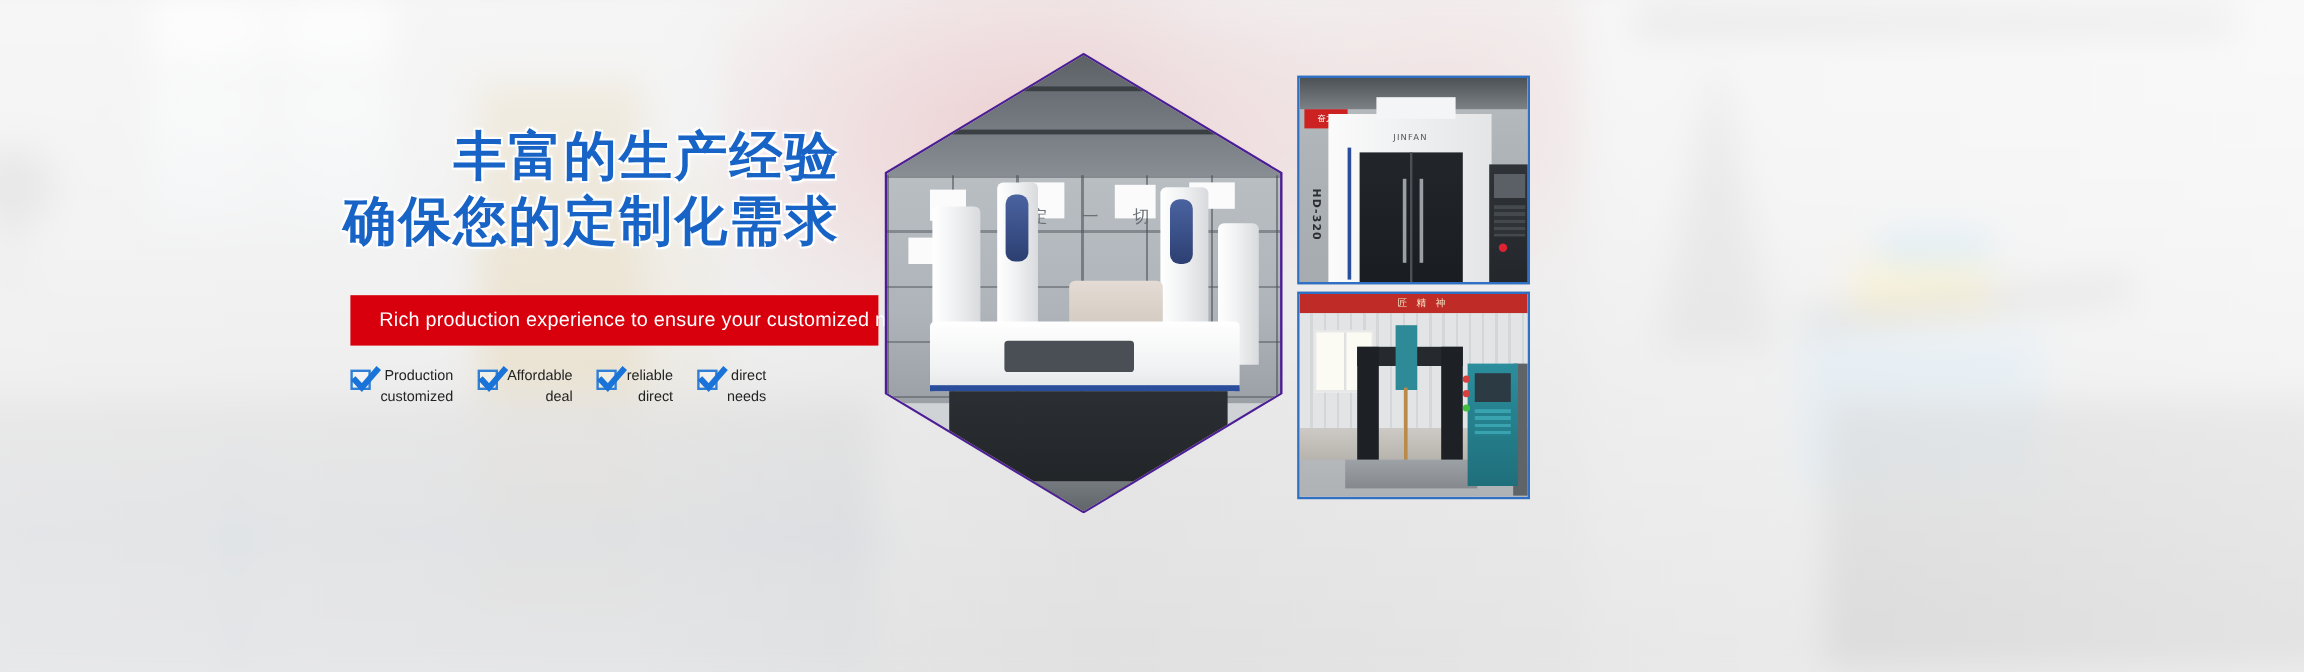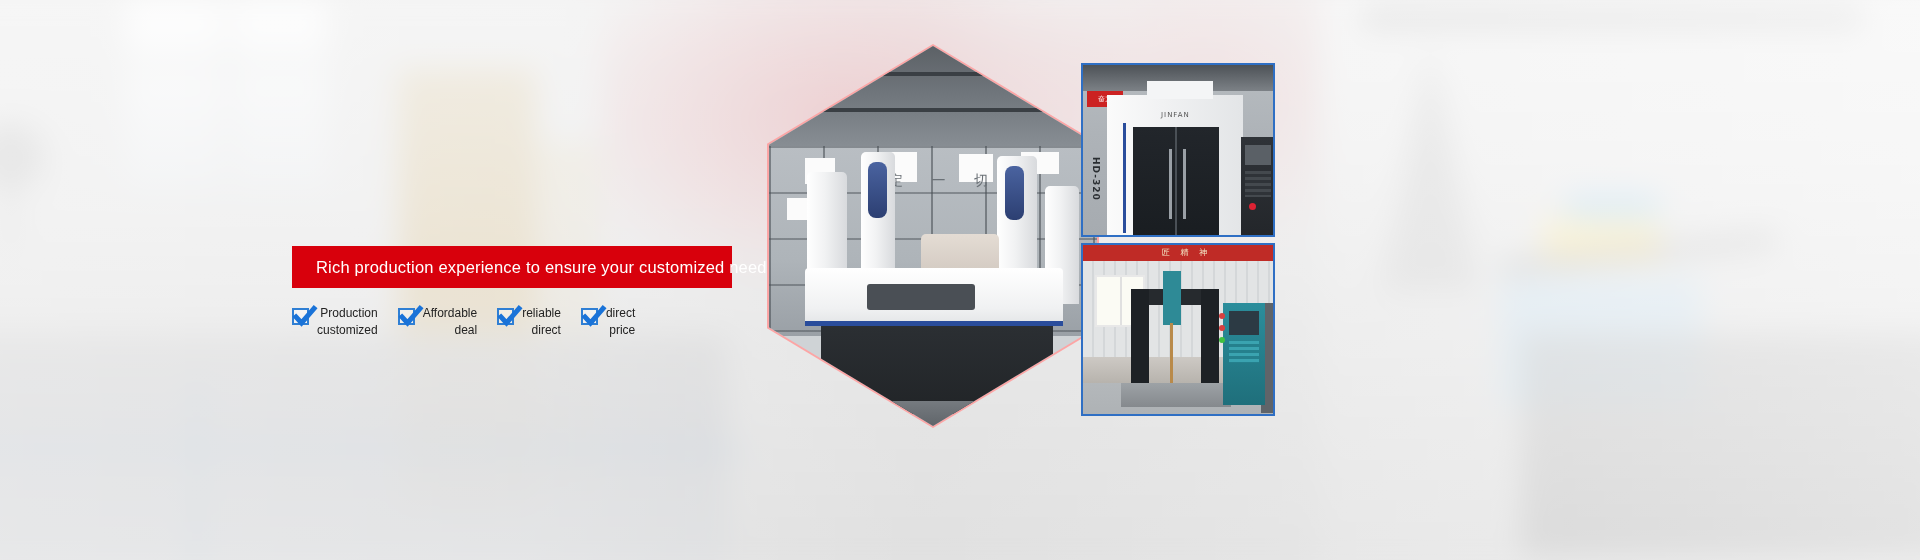--- a/index.html
+++ b/index.html
@@ -191,23 +191,22 @@
     text-align:right;
     white-space:nowrap;
     padding-top:5px;
   }
   .feature-label span { display:block; }
 
   
   .hex {
     position:absolute; left:737px; top:44px;
     width:332px; height:384px;
-    background:#fca5a5;
+    background:#4c1d95;
     clip-path:polygon(50% 0%, 100% 26%, 100% 74%, 50% 100%, 0% 74%, 0% 26%);
-    margin-left:30px;
   }
   .hex-inner {
     position:absolute; left:2px; top:2px;
     width:328px; height:380px;
     clip-path:polygon(50% 0%, 100% 26%, 100% 74%, 50% 100%, 0% 74%, 0% 26%);
     overflow:hidden;
     background:#cfd3d6;
   }
   
   .ph-roof {
@@ -331,21 +330,21 @@
     background:linear-gradient(180deg,#2f3338,#23262a);
   }
   .t1-screen { position:absolute; left:4px; top:8px; width:26px; height:20px; background:#5a6066; }
   .t1-keys { position:absolute; left:4px; top:34px; width:26px; height:26px;
     background:repeating-linear-gradient(180deg,#44494e 0 3px,#2f3338 3px 6px); }
   .t1-red { position:absolute; left:8px; top:66px; width:7px; height:7px; border-radius:50%; background:#d23; }
 
   
   .t2-bg { position:absolute; inset:0; background:linear-gradient(180deg,#c9ccce 0%,#bcc0c3 55%,#aeb2b5 100%); }
   .t2-banner { position:absolute; left:0; right:0; top:0; height:16px; background:#bf2b26; }
-  .t2-banner span { display:block; color:#f3e7c6; font-size:8px; text-align:center; line-height:16px; font-family:Liberation Mono, monospace; letter-spacing:3px;padding-left:16px; }
+  .t2-banner span { display:block; color:#f3e7c6; font-size:8px; text-align:center; line-height:16px; font-family:Liberation Serif, serif; letter-spacing:3px;padding-left:16px; }
   .t2-wall { position:absolute; left:0; right:0; top:16px; height:96px;
     background:repeating-linear-gradient(90deg,#e2e4e5 0 9px,#d4d7d9 9px 11px); }
   .t2-window { position:absolute; left:12px; top:30px; width:50px; height:52px;
     background:#fbfbf4; border:2px solid #e8e8e8; }
   .t2-window:after { content:""; position:absolute; left:23px; top:0; bottom:0; width:2px; background:#e0e0e0; }
   .t2-marble { position:absolute; left:0; right:0; top:112px; height:26px;
     background:linear-gradient(180deg,#cdc9c4,#b7b3ad); }
   .t2-colL { position:absolute; left:48px; top:44px; width:18px; height:96px; background:#1d2125; }
   .t2-colR { position:absolute; left:118px; top:44px; width:18px; height:96px; background:#1d2125; }
   .t2-beam { position:absolute; left:48px; top:44px; width:88px; height:16px; background:#262a2e; }
@@ -388,20 +387,22 @@
       <div class="bg-rblue2"></div>
       <div class="bg-rarm"></div>
       <div class="bg-rmach"></div>
     </div>
   </div>
   <div class="bg-veil"></div>
 
   <div class="text-col">
 
     <div class="headline">
+      <span>丰富的生产经验</span>
+      <span class="l2">确保您的定制化需求</span>
     </div>
 
     <div class="red-bar">
       <div class="red-bar-text">Rich production experience to ensure your customized needs</div>
     </div>
 
     <div class="features">
 
       <div class="feature">
         <span class="checkbox">
@@ -440,21 +441,21 @@
       </div>
 
       <div class="feature">
         <span class="checkbox">
           <svg width="26" height="26" viewBox="0 0 26 26" aria-hidden="true">
             <path d="M4 13 L9.5 19 L22 4.5" fill="none" stroke="#1a73d8" stroke-width="5" stroke-linecap="square"></path>
           </svg>
         </span>
         <span class="feature-label">
           <span>direct</span>
-          <span>price</span>
+          <span>needs</span>
         </span>
       </div>
 
     </div>
   </div>
 
   <div class="hex">
     <div class="hex-inner">
       <div class="ph-roof"></div>
       <div class="ph-wall"></div>

